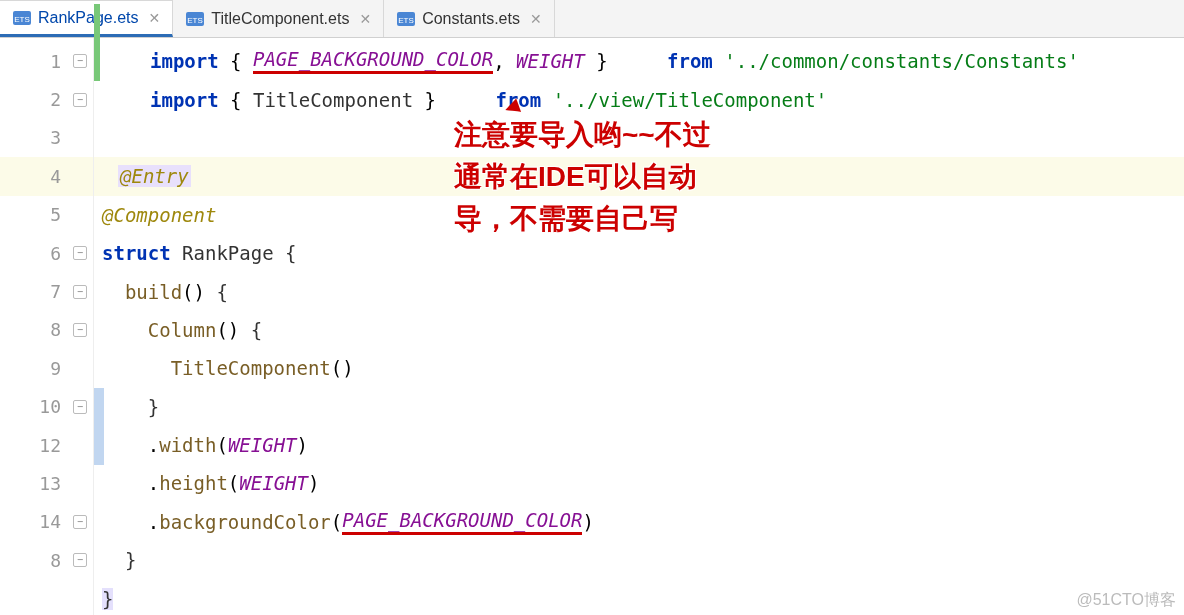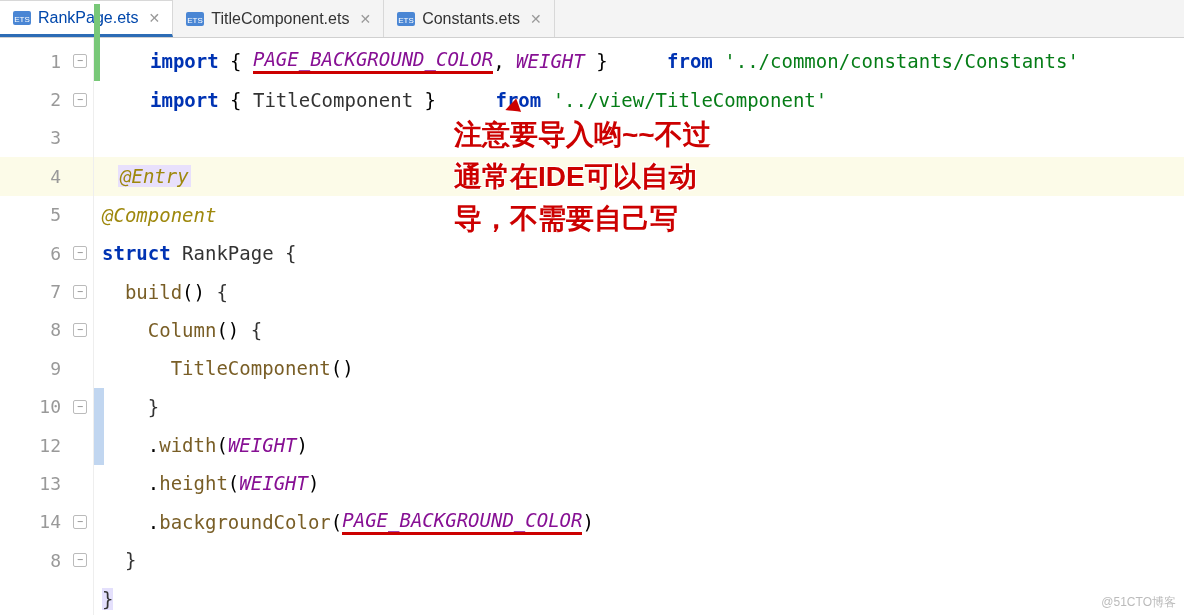--- a/index.html
+++ b/index.html
@@ -142,21 +142,21 @@
 }
 .arrow {
   position: absolute;
   color: #cc0000;
   font-size: 24px;
 }
 .watermark {
   position: absolute;
   right: 8px;
   bottom: 4px;
-  font-size: 12px;
+  font-size: 16px;
   color: #bbb;
   font-family: sans-serif;
 }
 </style>
 </head>
 <body>
 
 <div class="tabs">
   <div class="tab active">
     <span class="tab-icon">

